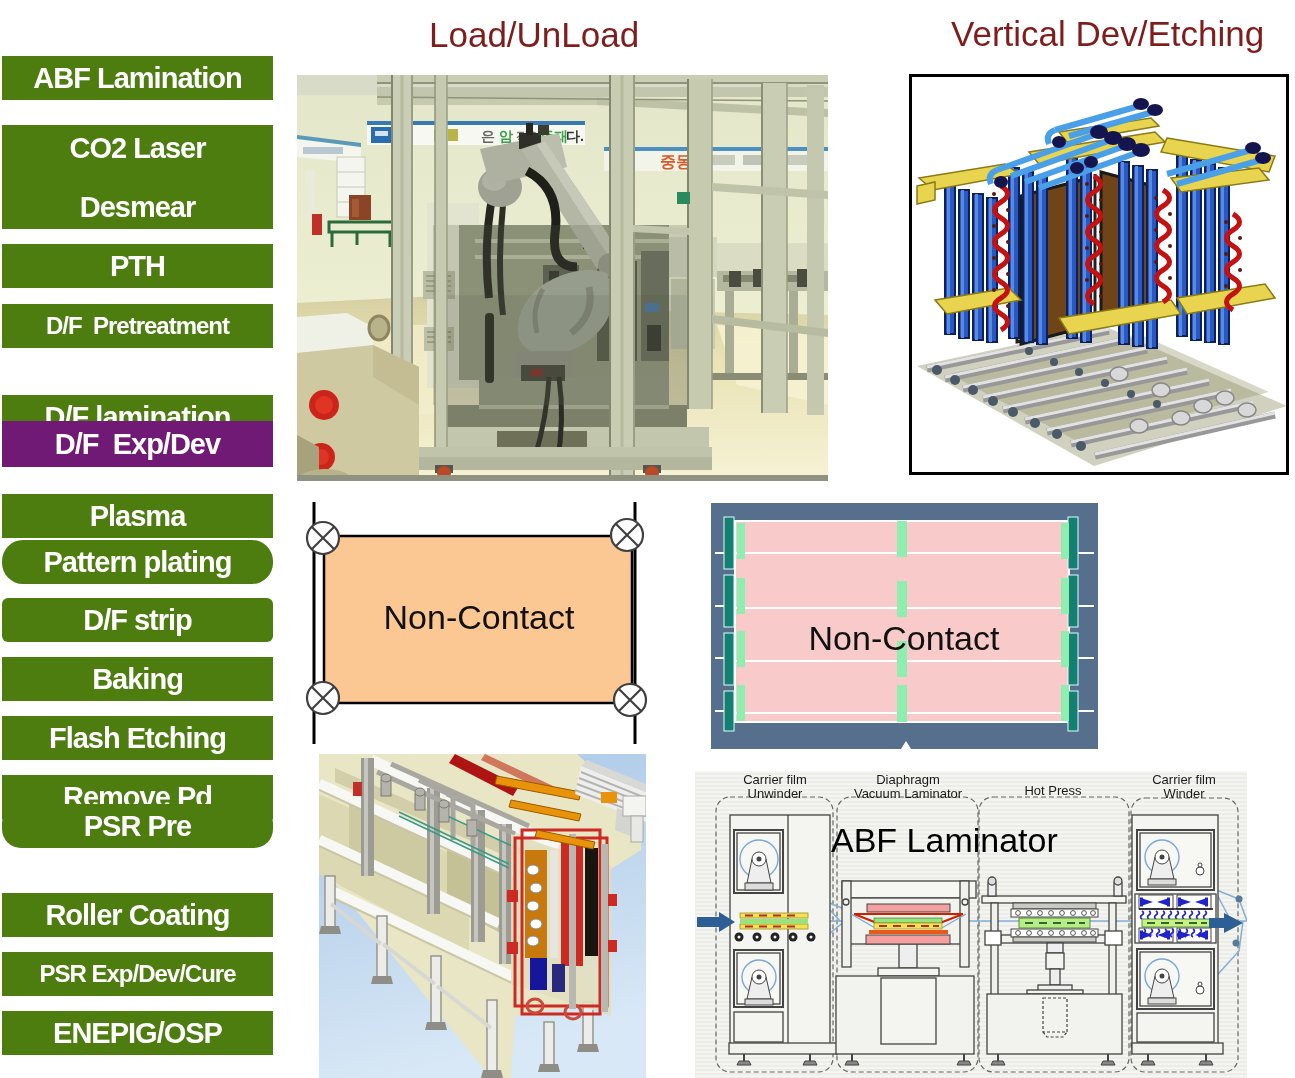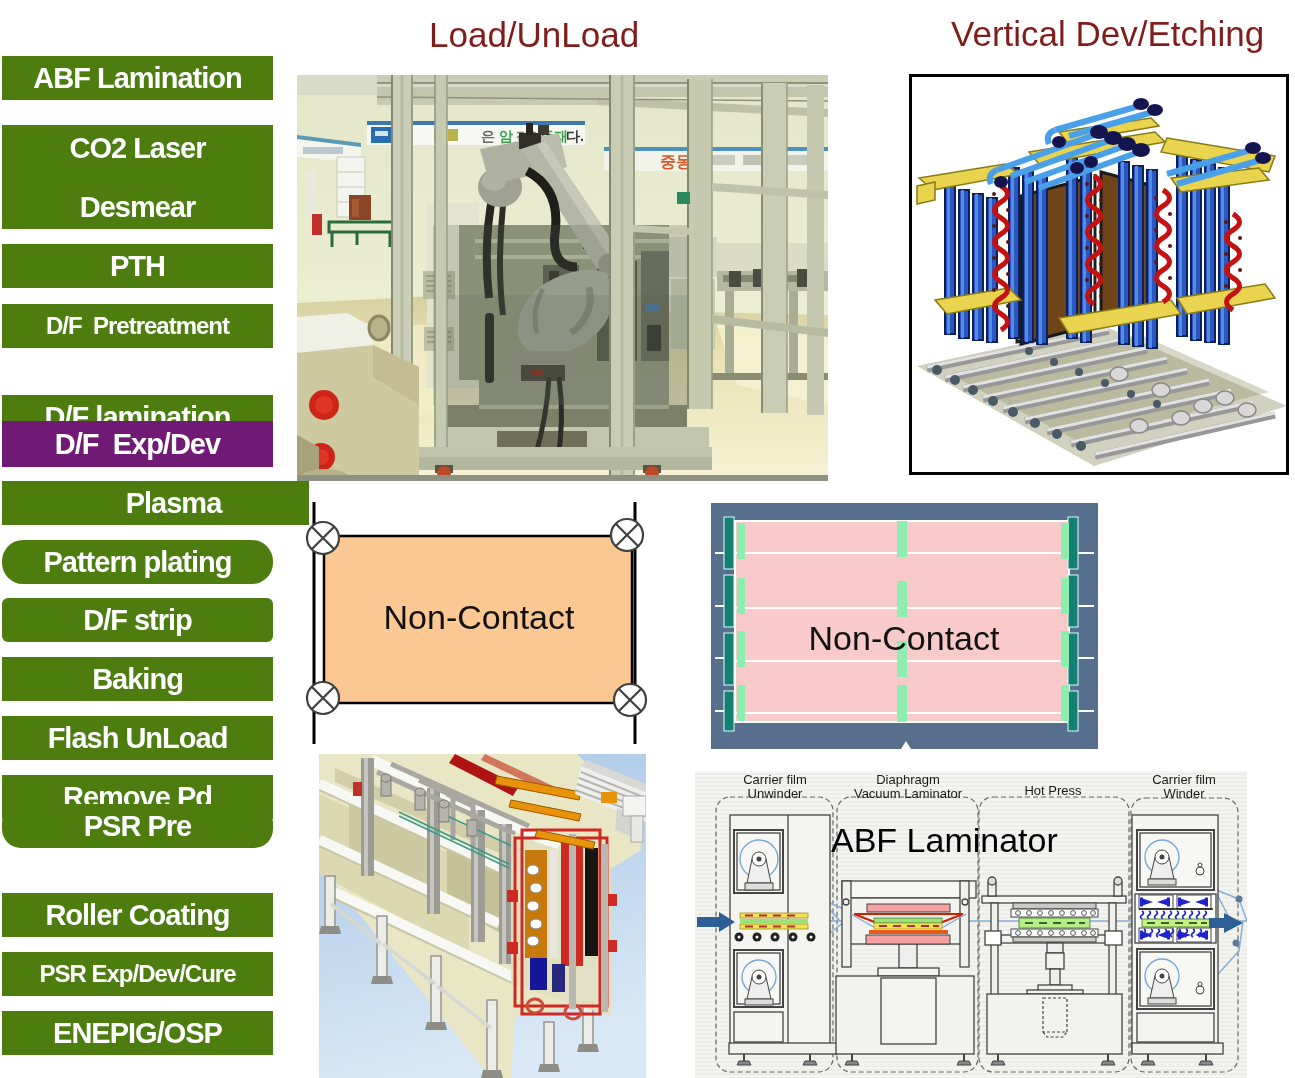--- a/index.html
+++ b/index.html
@@ -10,25 +10,25 @@
 </head>
 <body>
 
 <div class="rb" style="top:56px;">ABF Lamination</div>
 <div class="rb" style="top:125px;height:62px;line-height:46px;">CO2 Laser</div>
 <div class="rb" style="top:185px;">Desmear</div>
 <div class="rb" style="top:244px;">PTH</div>
 <div class="rb" style="top:304px;font-size:24px;">D/F&nbsp; Pretreatment</div>
 <div class="rb" style="top:363px;margin-top:32px;">D/F lamination</div>
 <div class="rb" style="top:421px;height:46px;line-height:46px;background:#701a75;">D/F&nbsp; Exp/Dev</div>
-<div class="rb" style="top:481px;padding-left:36px;">Plasma</div>
+<div class="rb" style="top:494px;">Plasma</div>
 <div class="rb" style="top:540px;border-radius:21px;">Pattern plating</div>
 <div class="rb" style="top:598px;border-radius:6px;">D/F strip</div>
 <div class="rb" style="top:657px;">Baking</div>
-<div class="rb" style="top:716px;">Flash UnLoad</div>
+<div class="rb" style="top:716px;">Flash Etching</div>
 <div class="rb" style="top:775px;">Remove Pd</div>
 <div class="rb" style="top:804px;border-radius:19px;">PSR Pre</div>
 <div class="rb" style="top:893px;">Roller Coating</div>
 <div class="rb" style="top:952px;font-size:24px;">PSR Exp/Dev/Cure</div>
 <div class="rb" style="top:1011px;">ENEPIG/OSP</div>
 
 <div class="title" style="left:429px;top:15px;">Load/UnLoad</div>
 <div class="title" style="left:951px;top:14px;">Vertical&nbsp;Dev/Etching</div>
 
 <svg style="position:absolute;left:305px;top:495px;" width="345" height="255" viewBox="0 0 345 255">

